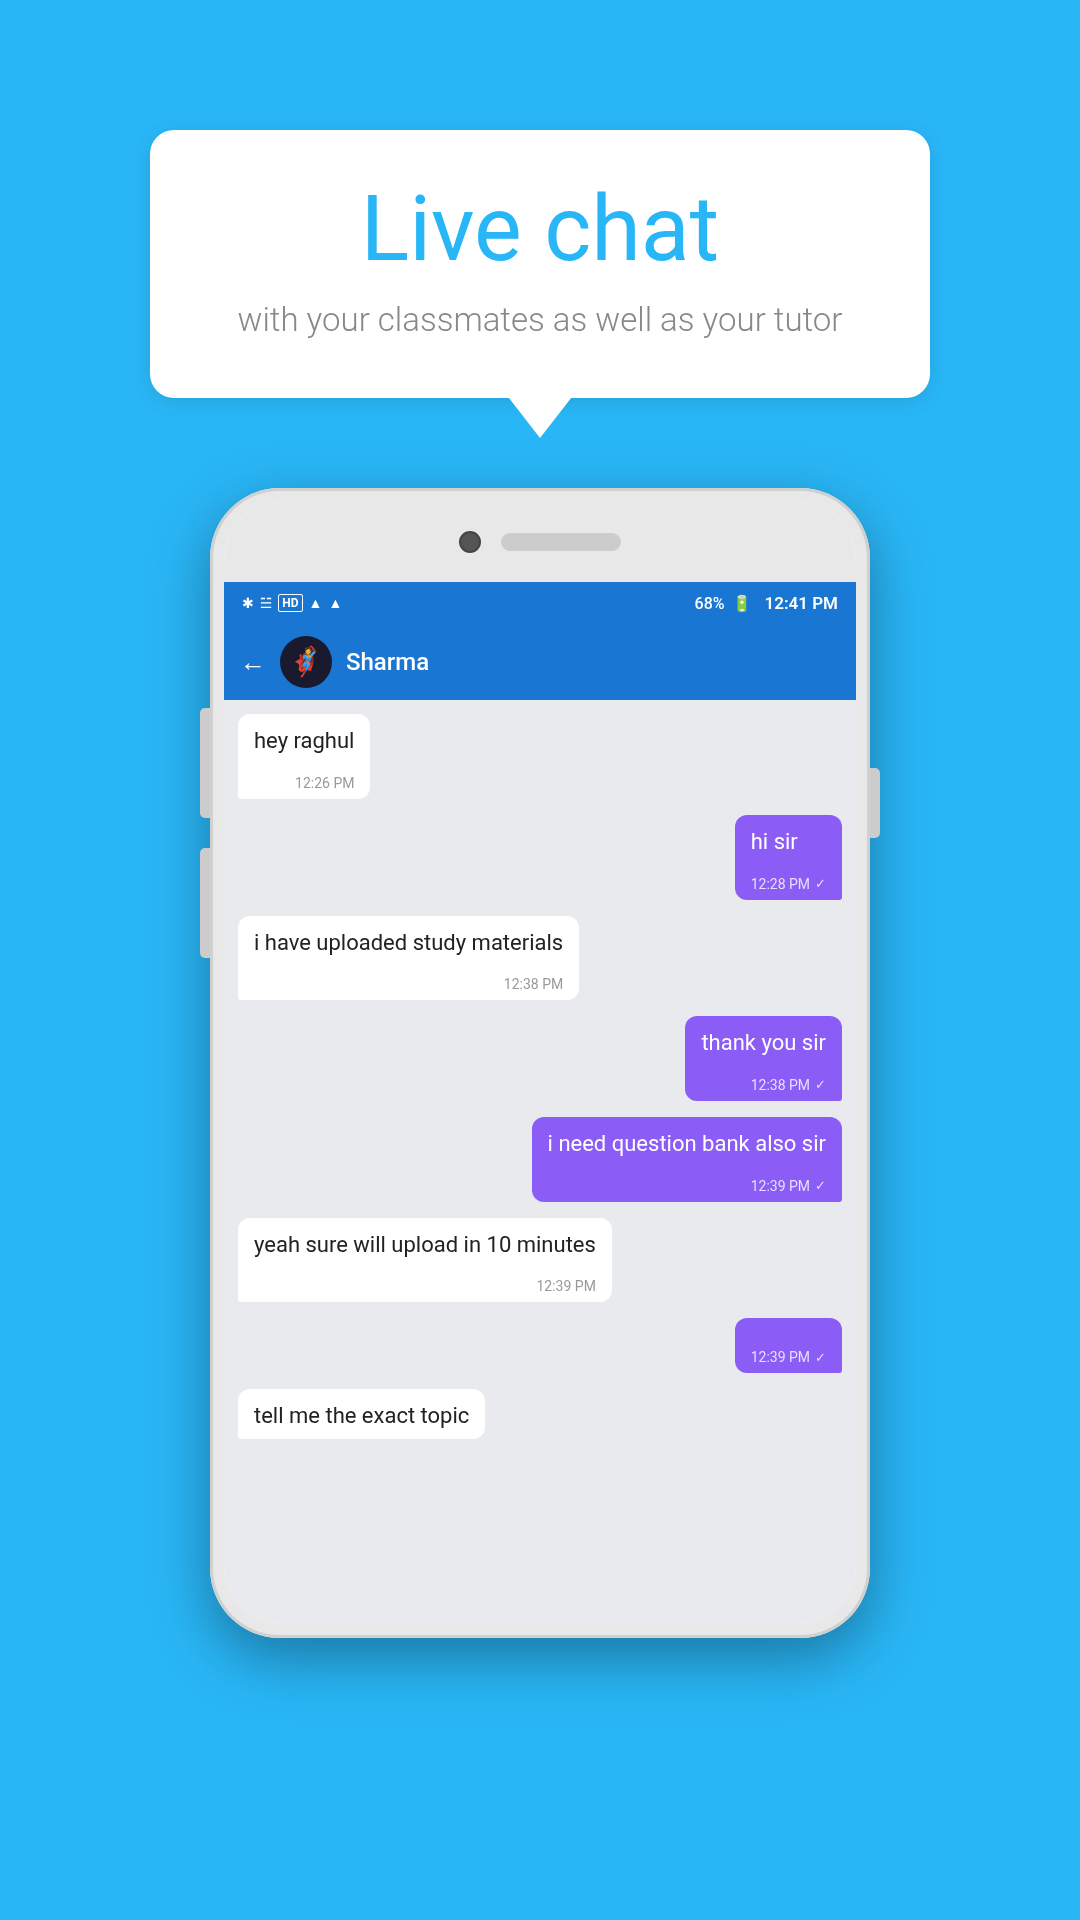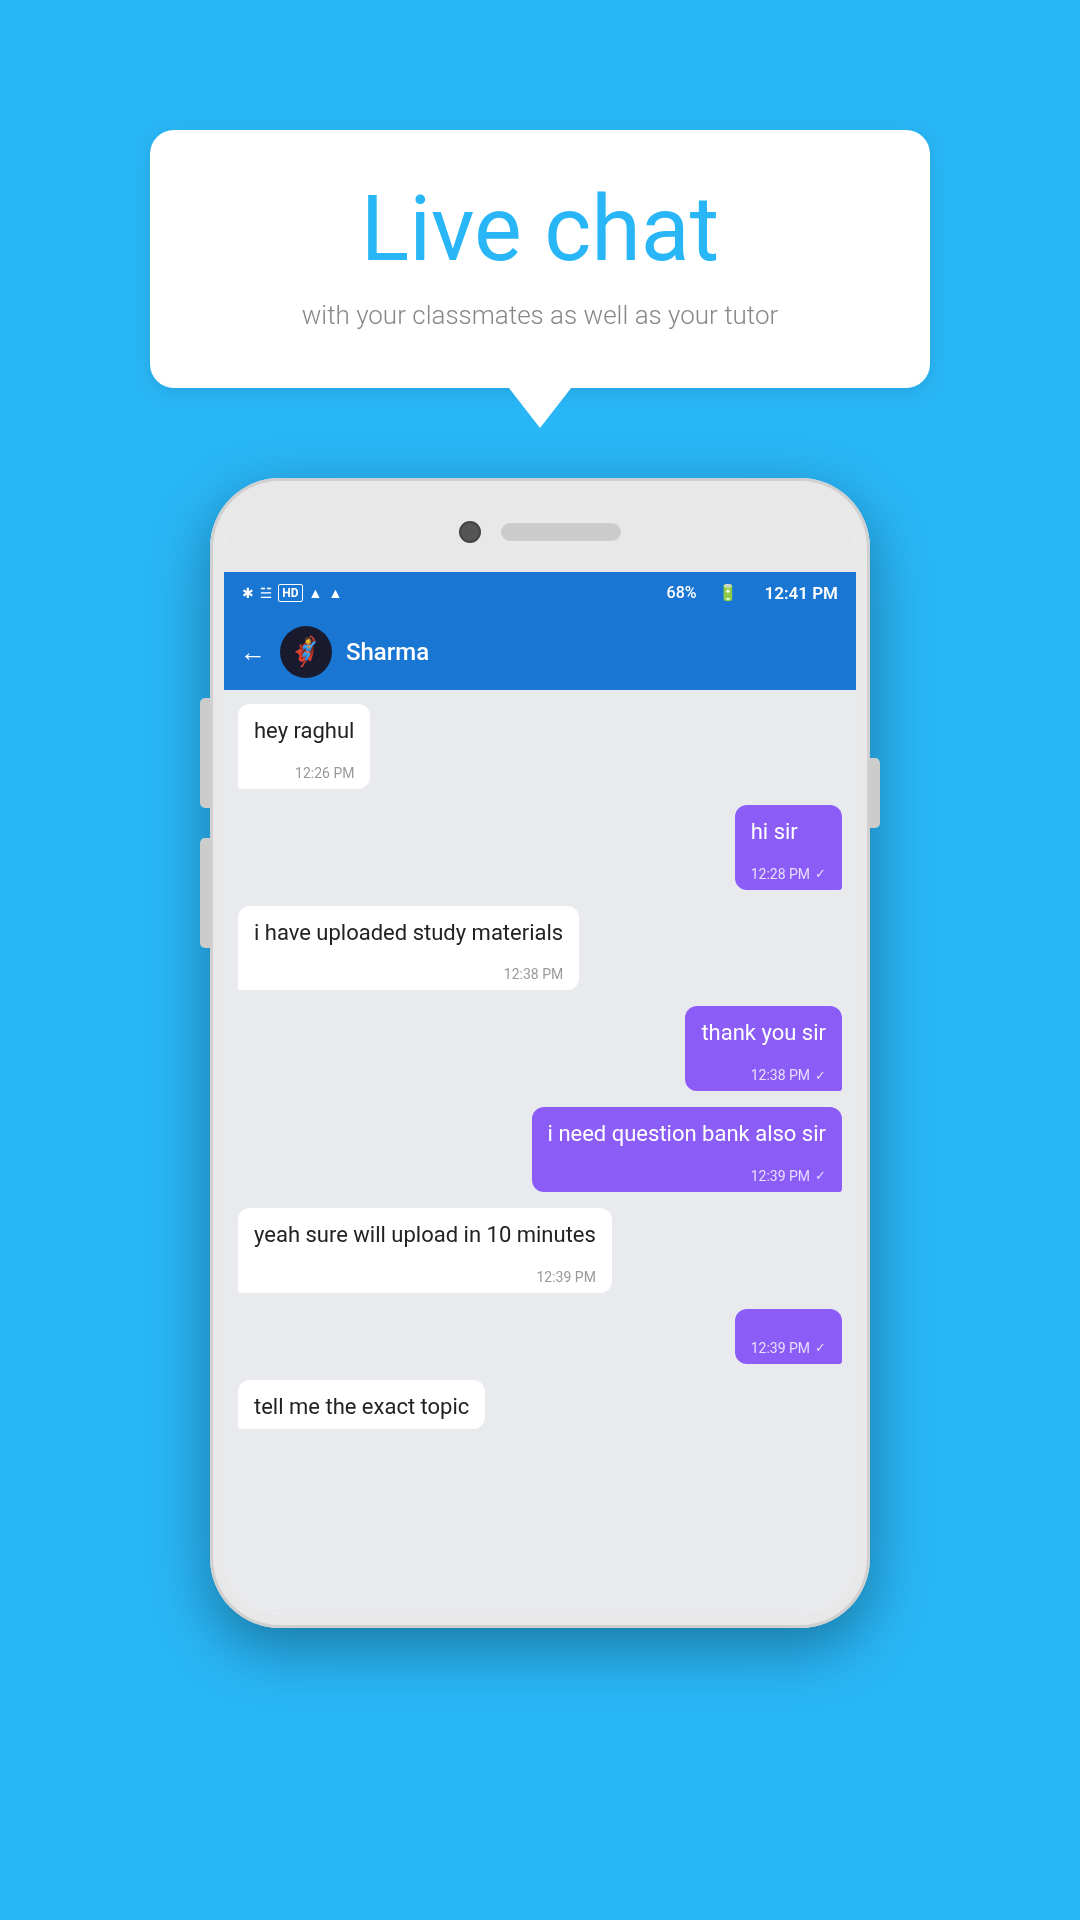--- a/index.html
+++ b/index.html
@@ -41,21 +41,21 @@
 
     .bubble-title {
       font-size: 90px;
       font-weight: 400;
       color: #29b6f6;
       line-height: 1.1;
       margin-bottom: 18px;
     }
 
     .bubble-subtitle {
-      font-size: 26px;
+      font-size: 33px;
       color: #888;
       font-weight: 300;
       line-height: 1.4;
     }
 
     
     .phone-wrapper {
       margin-top: 90px;
       position: relative;
       width: 660px;
@@ -152,21 +152,22 @@
     }
 
     .status-left {
       display: flex;
       align-items: center;
       gap: 6px;
     }
 
     .status-right {
       display: flex;
-      gap: 22px;
+      align-items: center;
+      gap: 8px;
       font-size: 16px;
       color: white;
       font-weight: 500;
     }
 
     .status-icon {
       color: white;
       font-size: 14px;
     }
 

